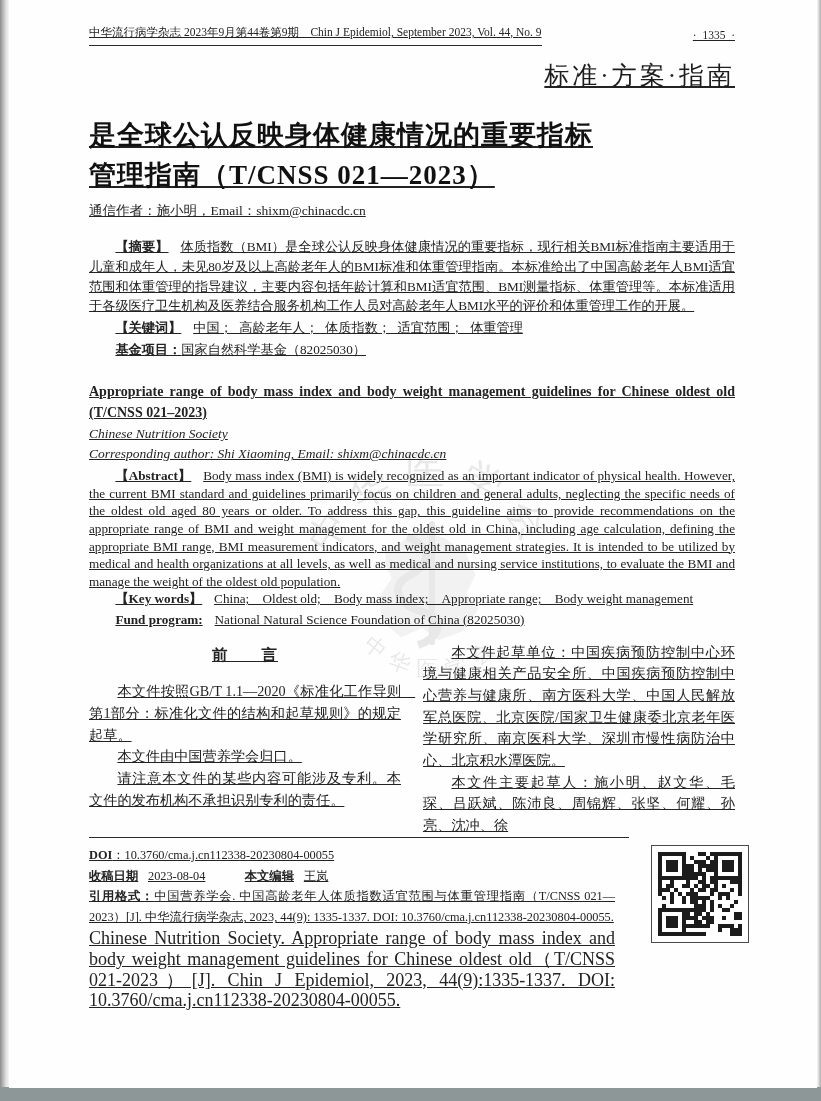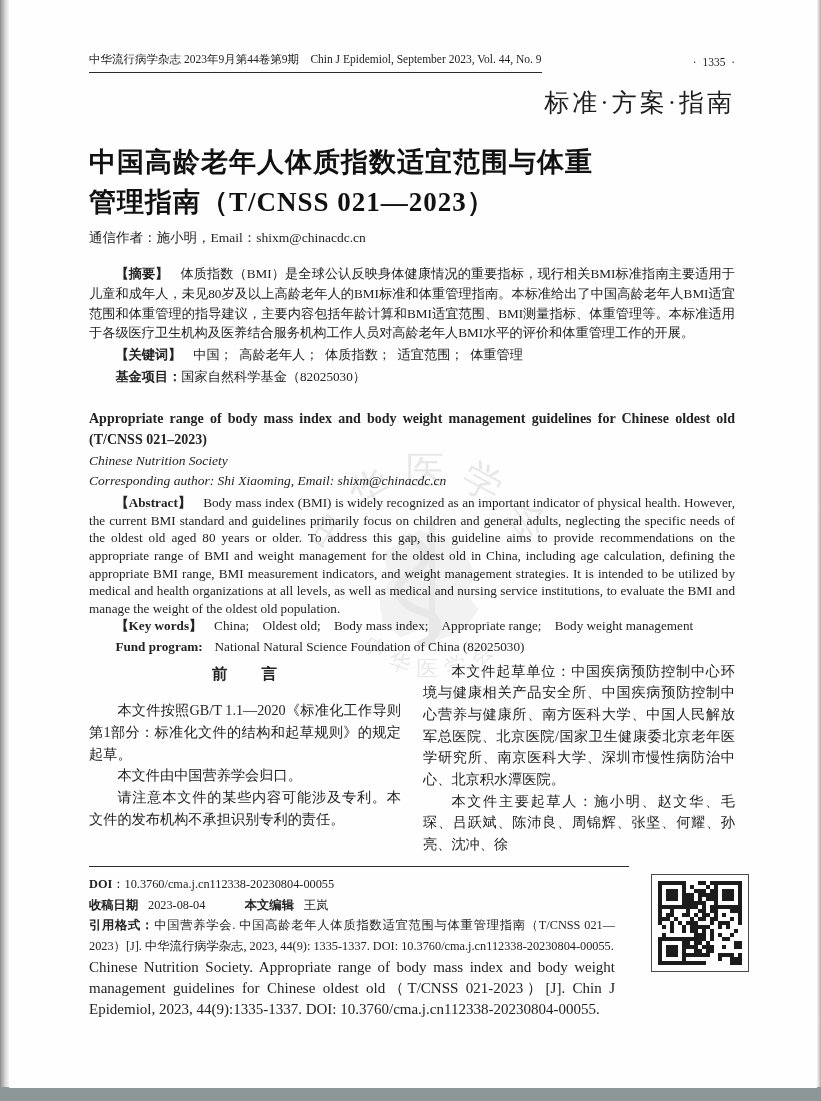--- a/index.html
+++ b/index.html
@@ -4,21 +4,21 @@
 <style>
   html,body{margin:0;padding:0;background:#ffffff;}
   .canvas{position:relative;width:821px;height:1101px;overflow:hidden;background:#ffffff;
           font-family:"Liberation Serif","DejaVu Serif",serif;color:#232323;}
   .edge{position:absolute;z-index:0;}
   .edge-left{left:0;top:0;bottom:0;width:10px;background:linear-gradient(to right,#8d8d8d,#d9d9d9 55%,#ffffff);}
   .edge-right{right:0;top:0;bottom:0;width:5px;background:linear-gradient(to left,#aeaeae,#e9e9e9 60%,#ffffff);}
   .edge-bottom{left:0;right:0;bottom:0;height:14px;background:#8e9798;}
   .page{position:absolute;left:9px;top:0;right:4px;bottom:13px;background:#fefefe;z-index:1;}
   .watermark{position:absolute;left:268px;top:428px;width:310px;height:310px;opacity:.10;z-index:0;pointer-events:none;}
-  .content{position:relative;z-index:1;padding:52px 82px 0 80px;height:1035px;overflow:hidden;}
+  .content{position:relative;z-index:1;padding:25px 82px 0 80px;height:1035px;overflow:hidden;text-decoration:underline;}
 
   .header{display:flex;justify-content:space-between;align-items:flex-end;font-size:11.5px;}
   .jline{border-bottom:1px solid #2b2b2b;padding-bottom:5px;}
   .pnum{font-size:11.5px;padding-bottom:5px;}
   .section-label{text-align:right;font-size:25px;letter-spacing:3px;margin-top:13px;color:#1d1d1d;}
 
   .title-cn{font-size:27px;font-weight:700;line-height:40px;letter-spacing:1px;margin:23px 0 0 0;color:#111;}
   .author-cn{font-size:14.5px;margin-top:16px;letter-spacing:1px;}
   .corr-cn{font-size:13.5px;margin-top:7px;}
 
@@ -29,32 +29,32 @@
   .kw-cn{font-size:13.2px;line-height:20px;text-indent:2em;margin-top:2px;}
   .fund-cn{font-size:13.2px;line-height:20px;text-indent:2em;margin-top:2px;}
 
   .en-block{margin-top:22px;}
   .title-en{font-size:14px;font-weight:700;line-height:20.5px;text-align:justify;}
   .it-en{font-size:13.5px;font-style:italic;line-height:18px;margin-top:2px;}
   .abs-en{font-size:13.2px;line-height:17.6px;text-align:justify;text-indent:2em;margin-top:4px;}
   .kw-en{font-size:13.2px;line-height:17.6px;text-align:justify;text-indent:2em;}
   .fund-en{font-size:13.2px;line-height:17.6px;text-indent:2em;margin-top:3px;}
 
-  .columns{display:flex;gap:22px;margin-top:5px;}
+  .columns{display:flex;gap:22px;margin-top:13px;}
   .col{width:50%;font-size:14.2px;line-height:21.7px;text-align:justify;}
   .col p{text-indent:2em;}
   .foreword-heading{text-align:center;font-weight:700;font-size:15.5px;margin:2px 0 16px 0;letter-spacing:1px;}
 
-  .footnote{position:relative;margin-top:10px;padding-right:120px;}
+  .footnote{position:relative;margin-top:0;padding-right:120px;}
   .fn-rule{border-top:1.2px solid #2b2b2b;width:540px;margin-bottom:7px;margin-right:-120px;}
   .fn{font-size:12.3px;line-height:20.8px;text-align:justify;}
   .fn b{font-weight:700;}
   .sp{margin-left:.8em;}
   .gap{margin-left:3.2em;}
-  .cite-en{font-size:15px;}
+  .cite-en{font-size:18px;}
   .qr{position:absolute;right:-14px;top:8px;width:84px;height:84px;border:1.5px solid #4a4a4a;
       background:#fff;padding:6px;}
   .qr svg{display:block;width:84px;height:84px;}
 </style>
 </head>
 <body>
 
 <div class="canvas">
   <div class="edge edge-left"></div>
   <div class="edge edge-right"></div>
@@ -80,21 +80,21 @@
 
     <div class="content">
 
       <div class="header">
         <span class="jline">中华流行病学杂志 2023年9月第44卷第9期　Chin J Epidemiol, September 2023, Vol. 44, No. 9</span>
         <span class="pnum">· 1335 ·</span>
       </div>
 
       <div class="section-label">标准·方案·指南</div>
 
-      <h1 class="title-cn"><span>中国高龄老年人体质指数适宜范围与体重</span><br><span>管理指南（T/CNSS 021—2023）</span></h1>
+      <h1 class="title-cn"><span>是全球公认反映身体健康情况的重要指标</span><br><span>管理指南（T/CNSS 021—2023）</span></h1>
 
       <div class="corr-cn">通信作者：施小明，Email：shixm@chinacdc.cn</div>
 
       <p class="abs-cn"><b class="lbl lblgap">【摘要】</b><span>体质指数（BMI）是全球公认反映身体健康情况的重要指标，现行相关BMI标准指南主要适用于儿童和成年人，未见80岁及以上高龄老年人的BMI标准和体重管理指南。本标准给出了中国高龄老年人BMI适宜范围和体重管理的指导建议，主要内容包括年龄计算和BMI适宜范围、BMI测量指标、体重管理等。本标准适用于各级医疗卫生机构及医养结合服务机构工作人员对高龄老年人BMI水平的评价和体重管理工作的开展。</span></p>
 
       <p class="kw-cn"><b class="lbl lblgap">【关键词】</b><span>中国； 高龄老年人； 体质指数； 适宜范围； 体重管理</span></p>
 
       <p class="fund-cn"><b class="lbl">基金项目：</b><span>国家自然科学基金（82025030）</span></p>
 
       <div class="en-block">

